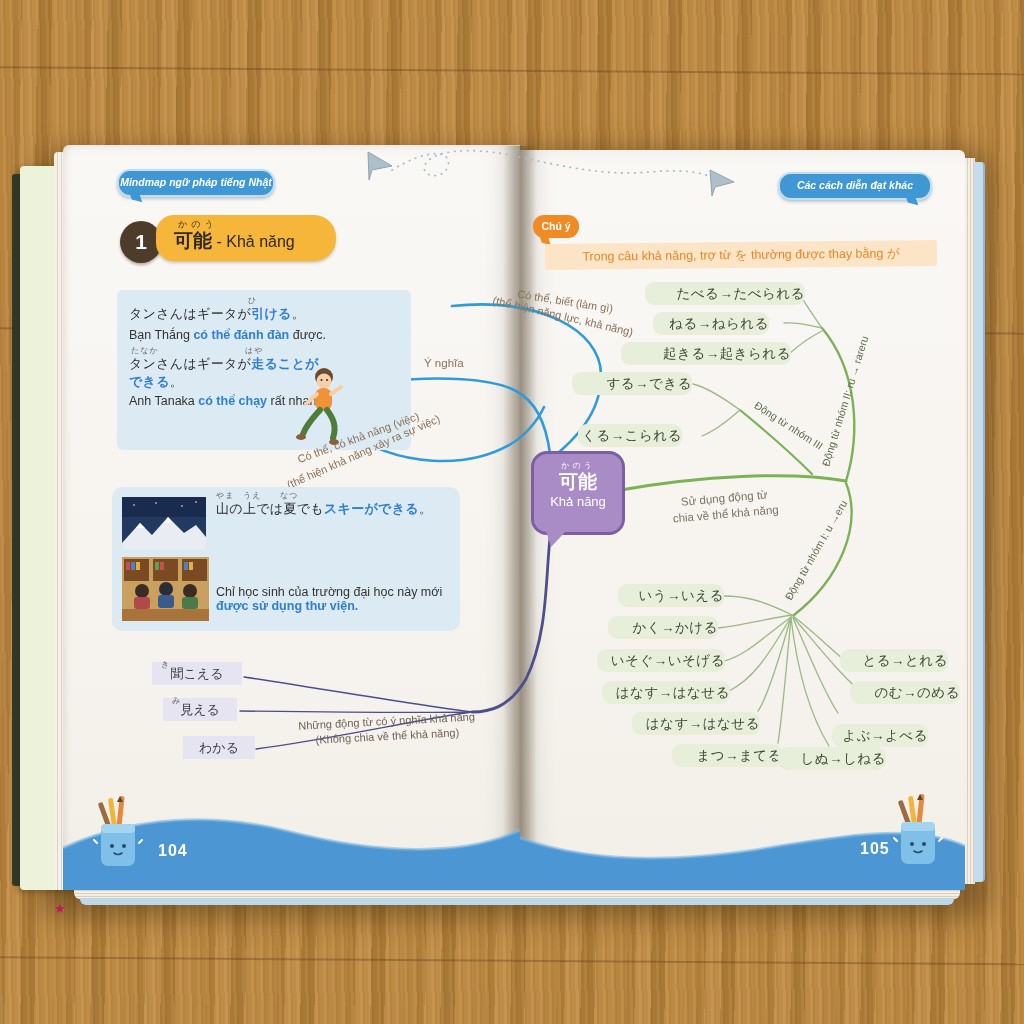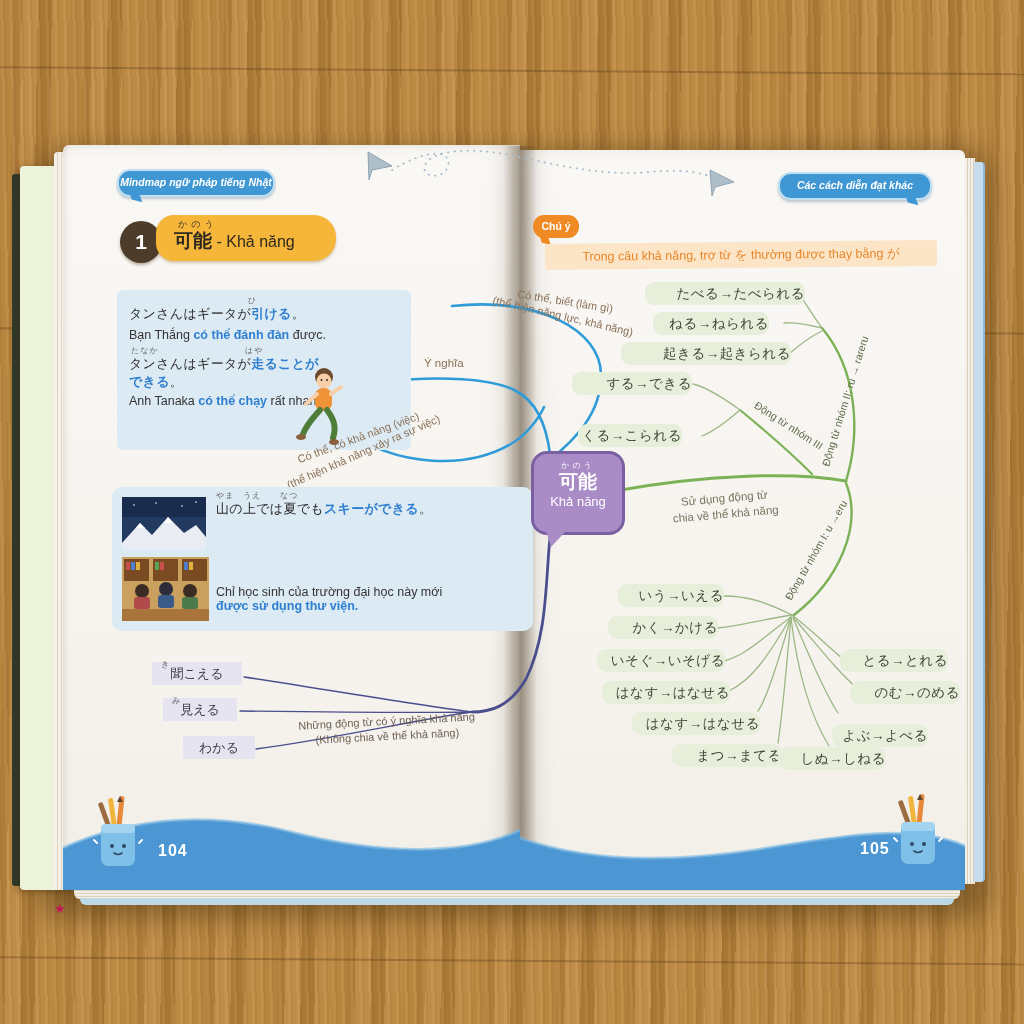--- a/index.html
+++ b/index.html
@@ -231,21 +231,21 @@
   <div class="abs z5 curve-label" style="left:478px;top:294px;width:172px;transform:rotate(9deg)">
     <div>Có thể, biết (làm gì)</div>
     <div style="transform:rotate(4deg)">(thể hiện năng lực, khả năng)</div>
   </div>
   <div class="abs z5 meaning" style="left:424px;top:357px">Ý nghĩa</div>
   <div class="abs z5 curve-label" style="left:266px;top:430px;width:190px;transform:rotate(-20deg)">
     <div>Có thể, có khả năng (việc)</div>
     <div style="transform:rotate(-4deg)">(thể hiện khả năng xảy ra sự việc)</div>
   </div>
 
-  <div class="abs z5 ex-panel" style="left:112px;top:487px;width:421px;height:144px;border-radius:10px">
+  <div class="abs z5 ex-panel" style="left:112px;top:487px;width:348px;height:144px;border-radius:10px">
     <svg class="abs" style="left:10px;top:10px" width="84" height="52" viewBox="0 0 84 52">
       <rect width="84" height="52" fill="#223a60"></rect>
       <rect width="84" height="20" fill="#1a2c4e"></rect>
       <path d="M0,46 L18,26 L30,38 L46,20 L62,36 L74,28 L84,40 L84,52 L0,52 Z" fill="#e9edf3"></path>
       <path d="M14,31 L18,26 L23,31 Z M42,26 L46,20 L51,26 Z" fill="#fff"></path>
       <circle cx="12" cy="8" r=".8" fill="#fff"></circle>
         <circle cx="34" cy="6" r=".8" fill="#fff"></circle>
         <circle cx="60" cy="9" r=".8" fill="#fff"></circle>
         <circle cx="74" cy="5" r=".8" fill="#fff"></circle>
     </svg>

